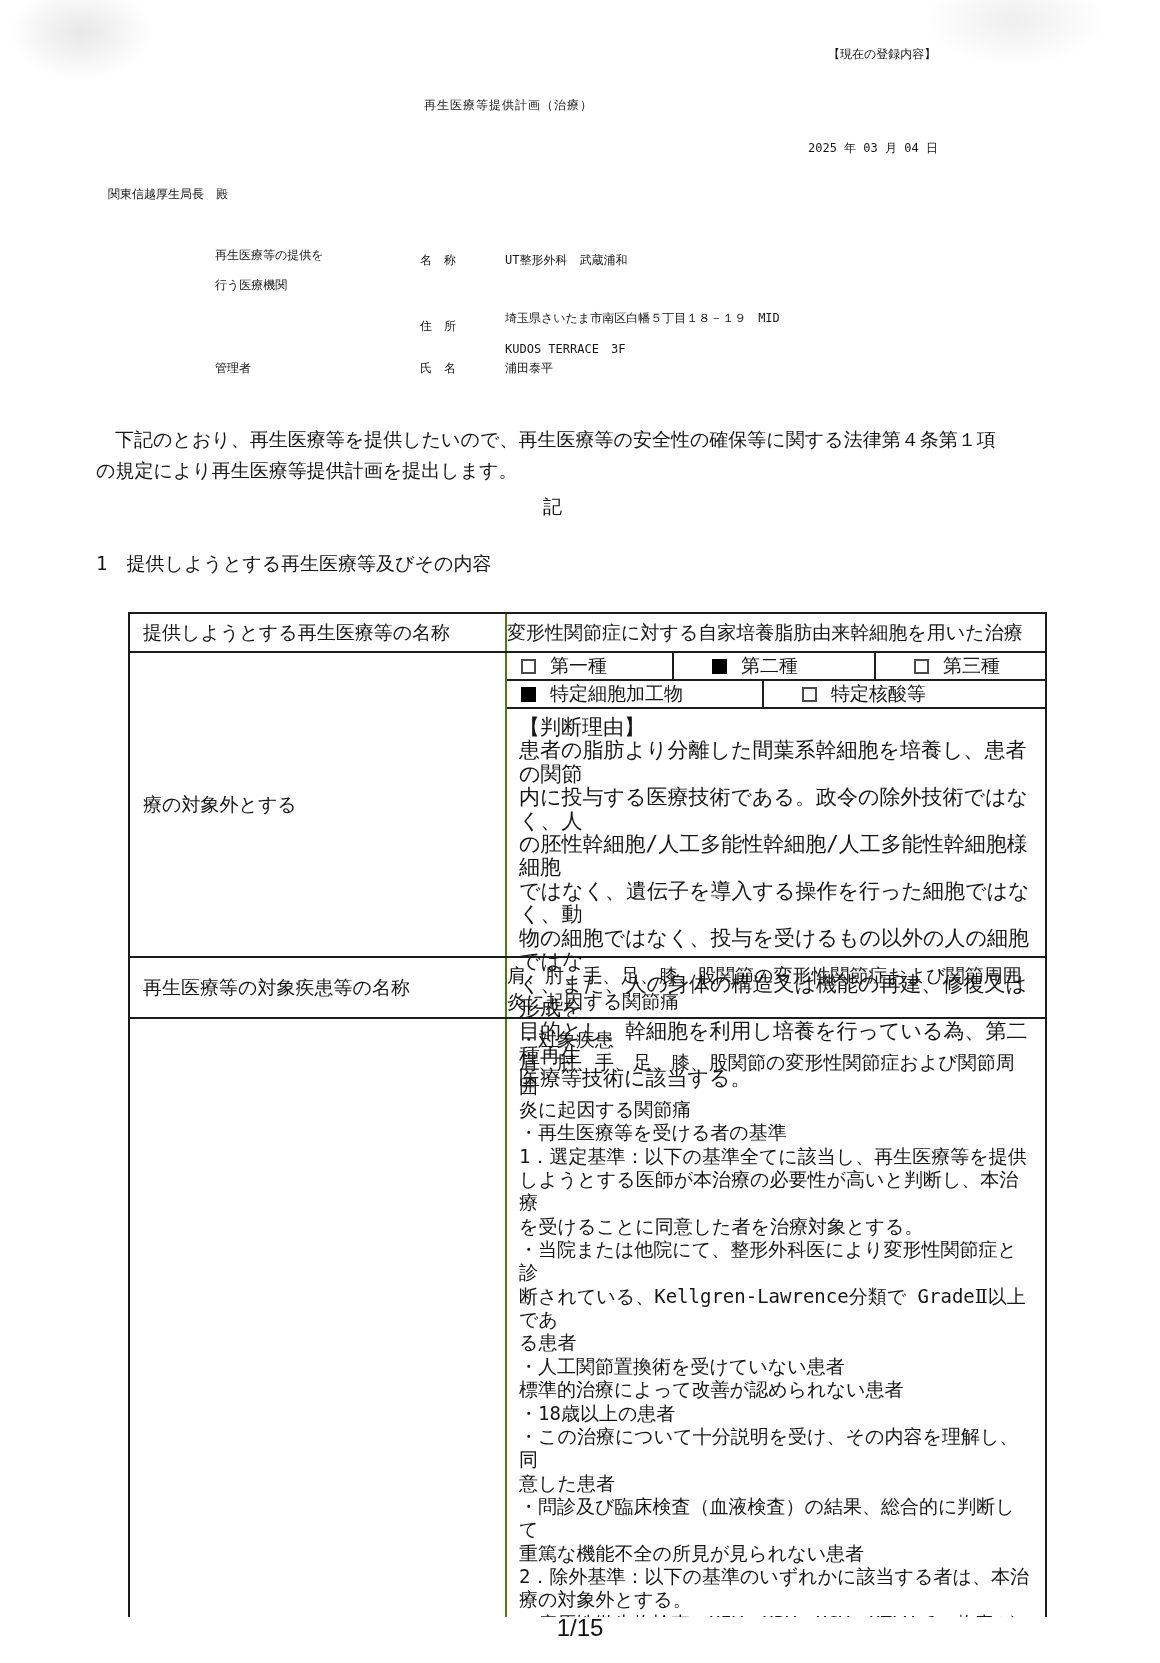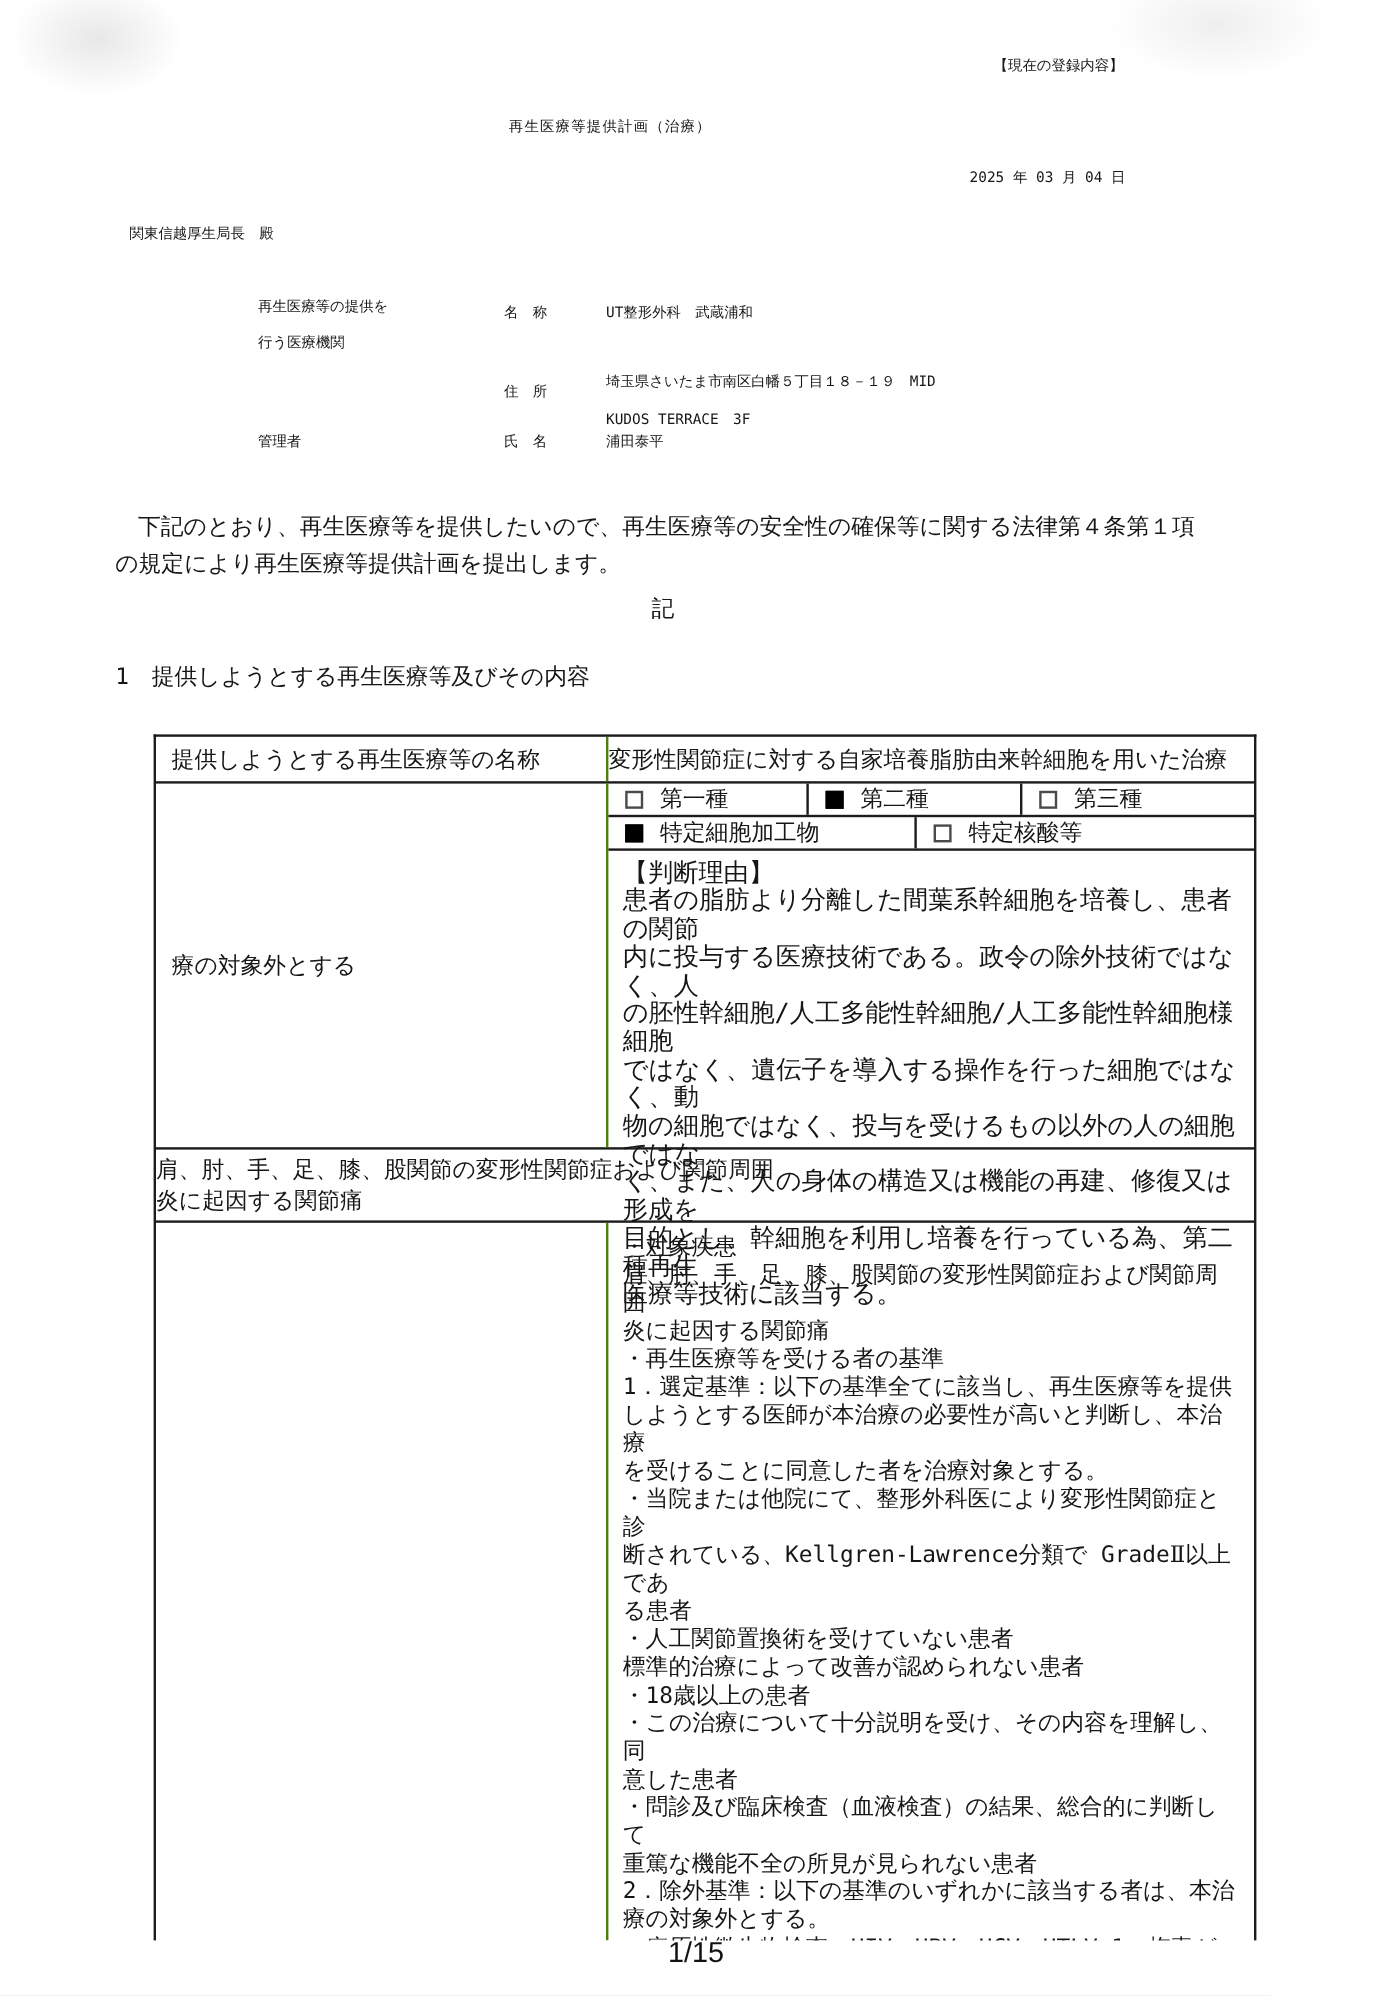--- a/index.html
+++ b/index.html
@@ -29,21 +29,21 @@
   .row.r1 { height:39px; }
   .row.r2 { height:305px; }
   .row.r3 { height:61px; }
   .row.r4 { height:598px; border-bottom:none; }
   .lcell {
     flex:0 0 377px; width:377px; border-right:2px solid #4d7c0f; box-sizing:border-box;
     padding-left:13px; display:flex; align-items:center; font-size:19px;text-align:right;
   }
   .vcell { flex:1; min-width:0; display:flex; align-items:center; font-size:19px; }
   .r2right { flex:1; min-width:0; display:flex; flex-direction:column; }
-  .cbrow { display:flex; border-bottom:2px solid #1c1c1c; box-sizing:border-box; }
+  .cbrow { display:flex; border-bottom:2px solid #1c1c1c; box-sizing:border-box;gap:24px; }
   .cbrow.a { height:38px; }
   .cbrow.b { height:40px; }
   .cbc { display:flex; align-items:center; padding-left:14px; box-sizing:border-box;
          border-right:2px solid #1c1c1c; font-size:19px; }
   .cbc.last { border-right:none; flex:1; }
   .cbc.w1 { flex:0 0 167px; }
   .cbc.w2 { flex:0 0 178px; }
   .cbc.w3 { flex:0 0 257px; }
   .box { width:15px; height:15px; flex:0 0 15px; border:2px solid #4a4a4a;
          background:#fff; box-sizing:border-box; margin-right:14px; }
@@ -136,20 +136,21 @@
 の胚性幹細胞/人工多能性幹細胞/人工多能性幹細胞様細胞
 ではなく、遺伝子を導入する操作を行った細胞ではなく、動
 物の細胞ではなく、投与を受けるもの以外の人の細胞ではな
 く、また、人の身体の構造又は機能の再建、修復又は形成を
 目的とし、幹細胞を利用し培養を行っている為、第二種再生
 医療等技術に該当する。</div>
       </div>
     </div>
 
     <div class="row r3">
+      <div class="lcell">再生医療等の対象疾患等の名称</div>
       <div class="vcell">肩、肘、手、足、膝、股関節の変形性関節症および関節周囲
 炎に起因する関節痛</div>
     </div>
 
     <div class="row r4">
       <div class="lcell"></div>
       <div class="vcell">・対象疾患
 肩、肘、手、足、膝、股関節の変形性関節症および関節周囲
 炎に起因する関節痛
 ・再生医療等を受ける者の基準

